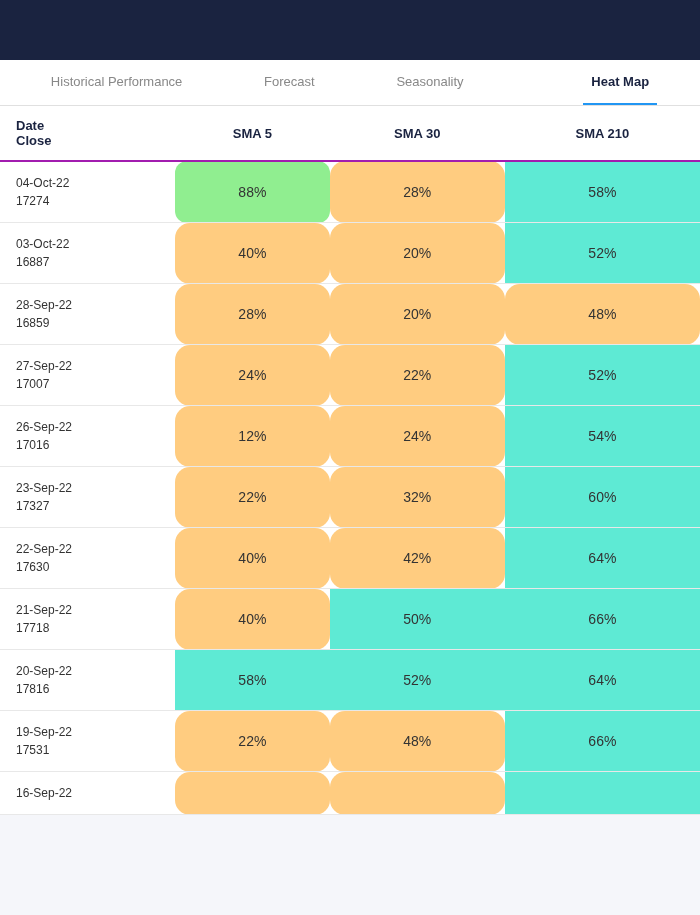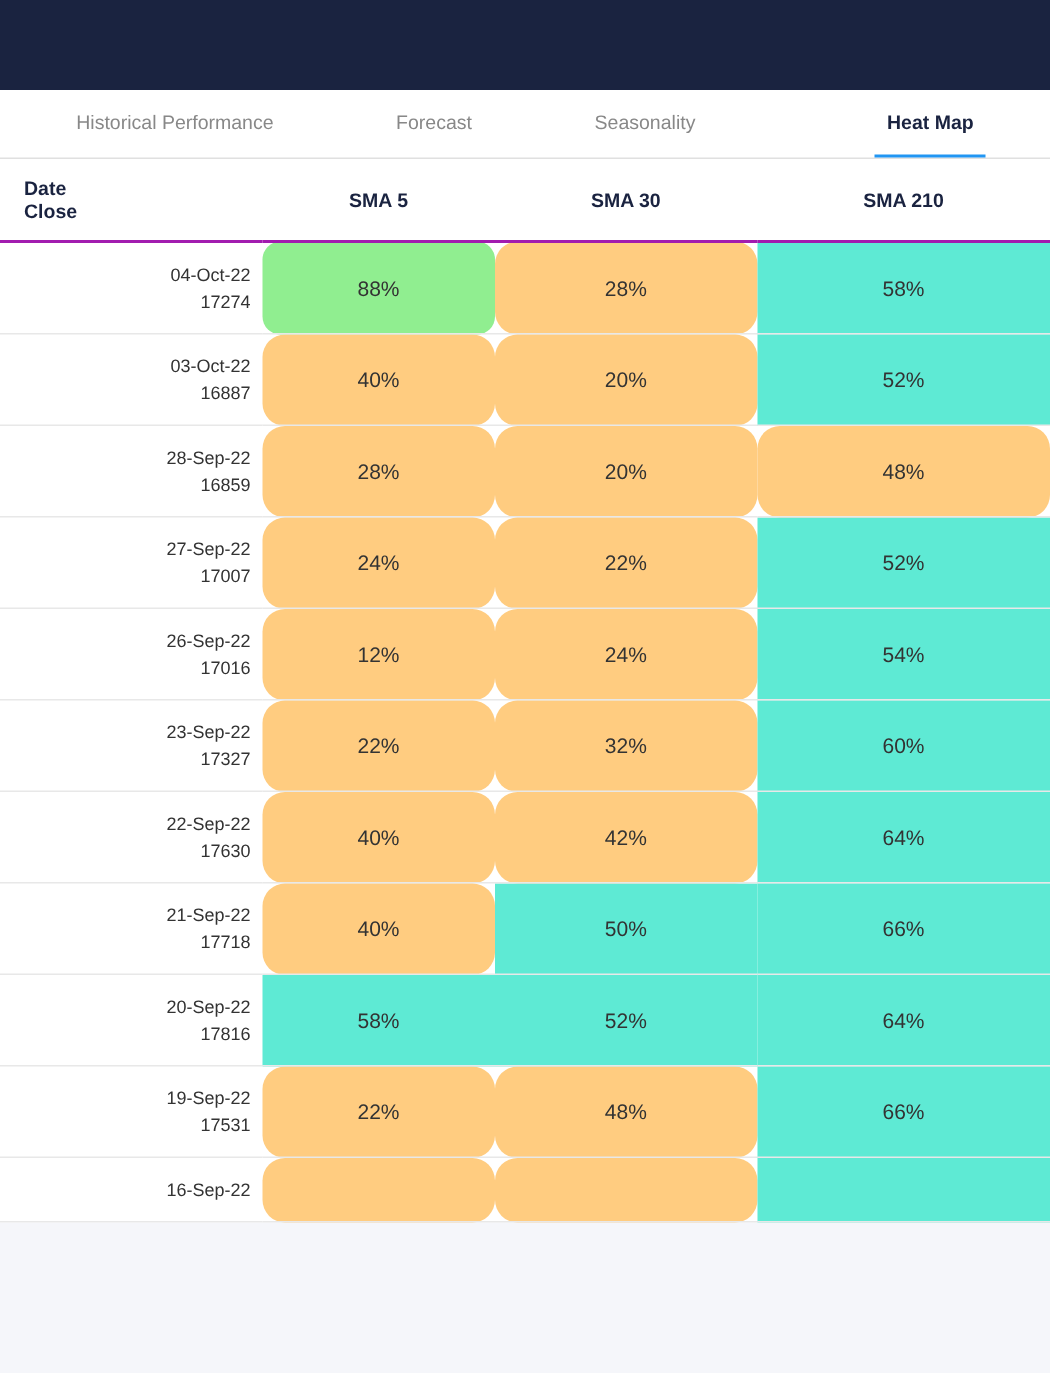--- a/index.html
+++ b/index.html
@@ -85,21 +85,21 @@
     tbody tr {
       border-bottom: 1px solid #e8e8e8;
     }
     tbody td {
       padding: 12px 8px;
       font-size: 13px;
       text-align: center;
       color: #333;
     }
     tbody td:first-child {
-      text-align: right;
+      text-align: left;
       padding-left: 16px;
       font-size: 12px;
       color: #333;
       line-height: 1.5;
       background: white;
     }
 
     .cell-green {
       background: #90ee90;
       border-radius: 12px;

